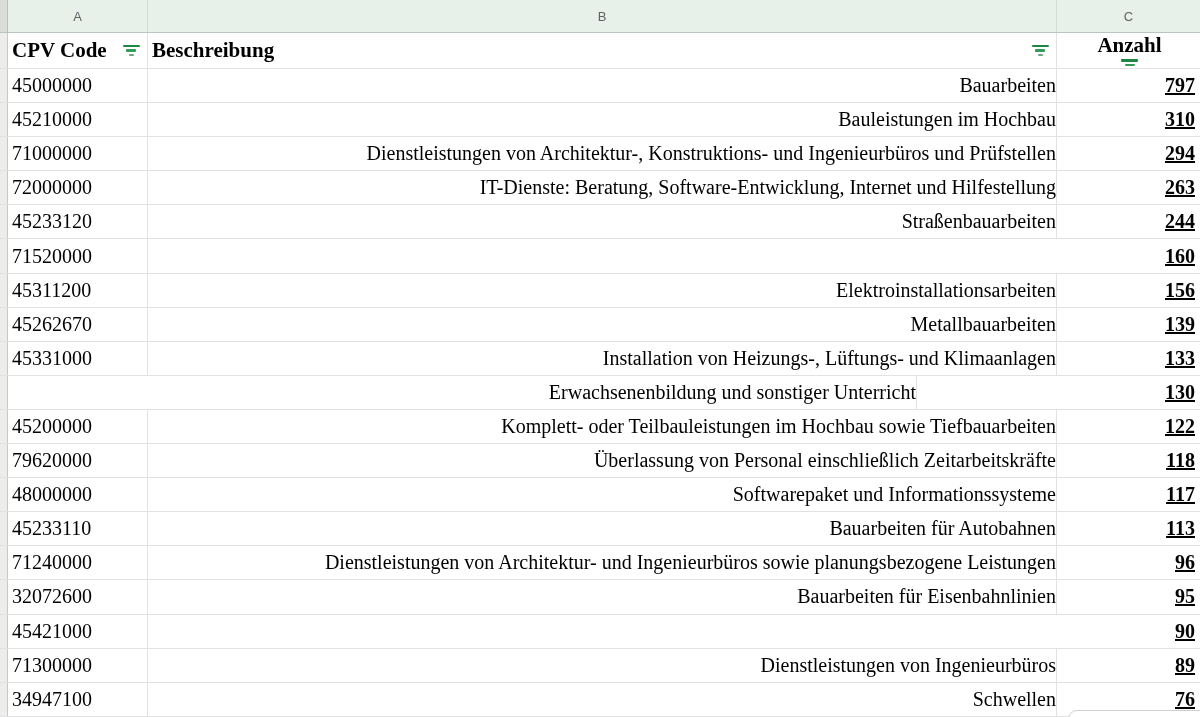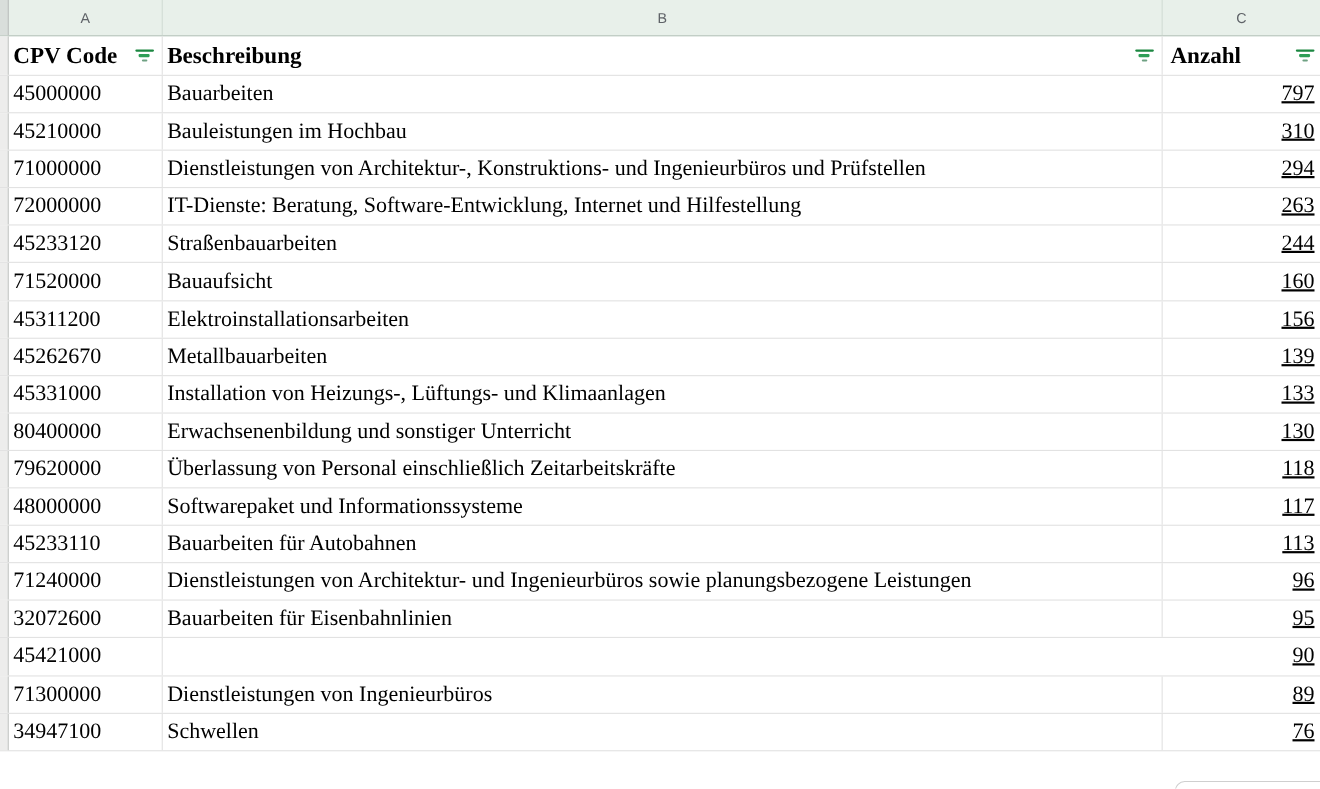--- a/index.html
+++ b/index.html
@@ -13,30 +13,30 @@
   .band .corner{width:8px;flex:none;background:#d9ded a;background:#d9dedb;border-right:1px solid #bcc0bd;box-sizing:border-box;}
   .band .bcell{display:flex;align-items:center;justify-content:center;border-right:1px solid #d2dcd5;box-sizing:border-box;}
   .band .bA{width:140px;flex:none;}
   .band .bB{width:909px;flex:none;}
   .band .bC{flex:1;border-right:none;}
   
   .cell{box-sizing:border-box;border-right:1px solid #e2e2e2;display:flex;align-items:center;
         overflow:hidden;white-space:nowrap;}
   .strip{width:8px;flex:none;background:#ededec;border-right:1px solid #c6c9c6;box-sizing:border-box;}
   .colA{width:140px;flex:none;padding-left:4px;}
-  .colB{width:909px;flex:none;padding-left:4px;}
+  .colB{width:909px;flex:none;padding-left:4px;justify-content:flex-end;}
   .colC{flex:1;justify-content:flex-end;padding-right:5px;border-right:none;}
   
   .hrow{display:flex;height:36px;border-bottom:1px solid #e2e2e2;font-weight:bold;font-size:21px;box-sizing:border-box;text-align:center;}
   .hrow .colA{justify-content:space-between;padding-right:7px;}
   .hrow .colB{justify-content:space-between;padding-right:7px;}
-  .hrow .colC{justify-content:space-between;padding-left:7px;}
+  .hrow .colC{justify-content:space-between;padding-left:7px;flex-direction:column;}
   
   .row{display:flex;height:34.1px;border-bottom:1px solid #e2e2e2;font-size:20px;box-sizing:border-box;}
-  .row .colC .num{text-decoration:underline;}
+  .row .colC .num{text-decoration:underline;font-weight:bold;}
   
   .ficon{width:18px;height:14px;flex:none;display:flex;flex-direction:column;align-items:center;
          justify-content:center;gap:2px;cursor:pointer;}
   .ficon i{display:block;height:2.6px;border-radius:1px;}
   .ficon i:nth-child(1){width:17px;background:#1c8741;}
   .ficon i:nth-child(2){width:10px;background:#2f9e57;}
   .ficon i:nth-child(3){width:5px;background:#6fa183;}
   
   .overlay{position:absolute;left:1068px;top:710px;width:220px;height:24px;background:#fff;
            border:1px solid #cfcfcf;border-radius:9px 0 0 0;box-sizing:border-box;}
@@ -140,23 +140,20 @@
         </div>
         <div class="cell colC">
           <span class="num">244</span>
         </div>
       </div>
       <div class="row">
         <div class="strip"></div>
         <div class="cell colA">
           <span>71520000</span>
         </div>
-        <div class="cell colB">
-          <span>Bauaufsicht</span>
-        </div>
         <div class="cell colC">
           <span class="num">160</span>
         </div>
       </div>
       <div class="row">
         <div class="strip"></div>
         <div class="cell colA">
           <span>45311200</span>
         </div>
         <div class="cell colB">
@@ -185,28 +182,37 @@
         </div>
         <div class="cell colB">
           <span>Installation von Heizungs-, Lüftungs- und Klimaanlagen</span>
         </div>
         <div class="cell colC">
           <span class="num">133</span>
         </div>
       </div>
       <div class="row">
         <div class="strip"></div>
-        <div class="cell colA">
-          <span>80400000</span>
-        </div>
         <div class="cell colB">
           <span>Erwachsenenbildung und sonstiger Unterricht</span>
         </div>
         <div class="cell colC">
           <span class="num">130</span>
+        </div>
+      </div>
+      <div class="row">
+        <div class="strip"></div>
+        <div class="cell colA">
+          <span>45200000</span>
+        </div>
+        <div class="cell colB">
+          <span>Komplett- oder Teilbauleistungen im Hochbau sowie Tiefbauarbeiten</span>
+        </div>
+        <div class="cell colC">
+          <span class="num">122</span>
         </div>
       </div>
       <div class="row">
         <div class="strip"></div>
         <div class="cell colA">
           <span>79620000</span>
         </div>
         <div class="cell colB">
           <span>Überlassung von Personal einschließlich Zeitarbeitskräfte</span>
         </div>

